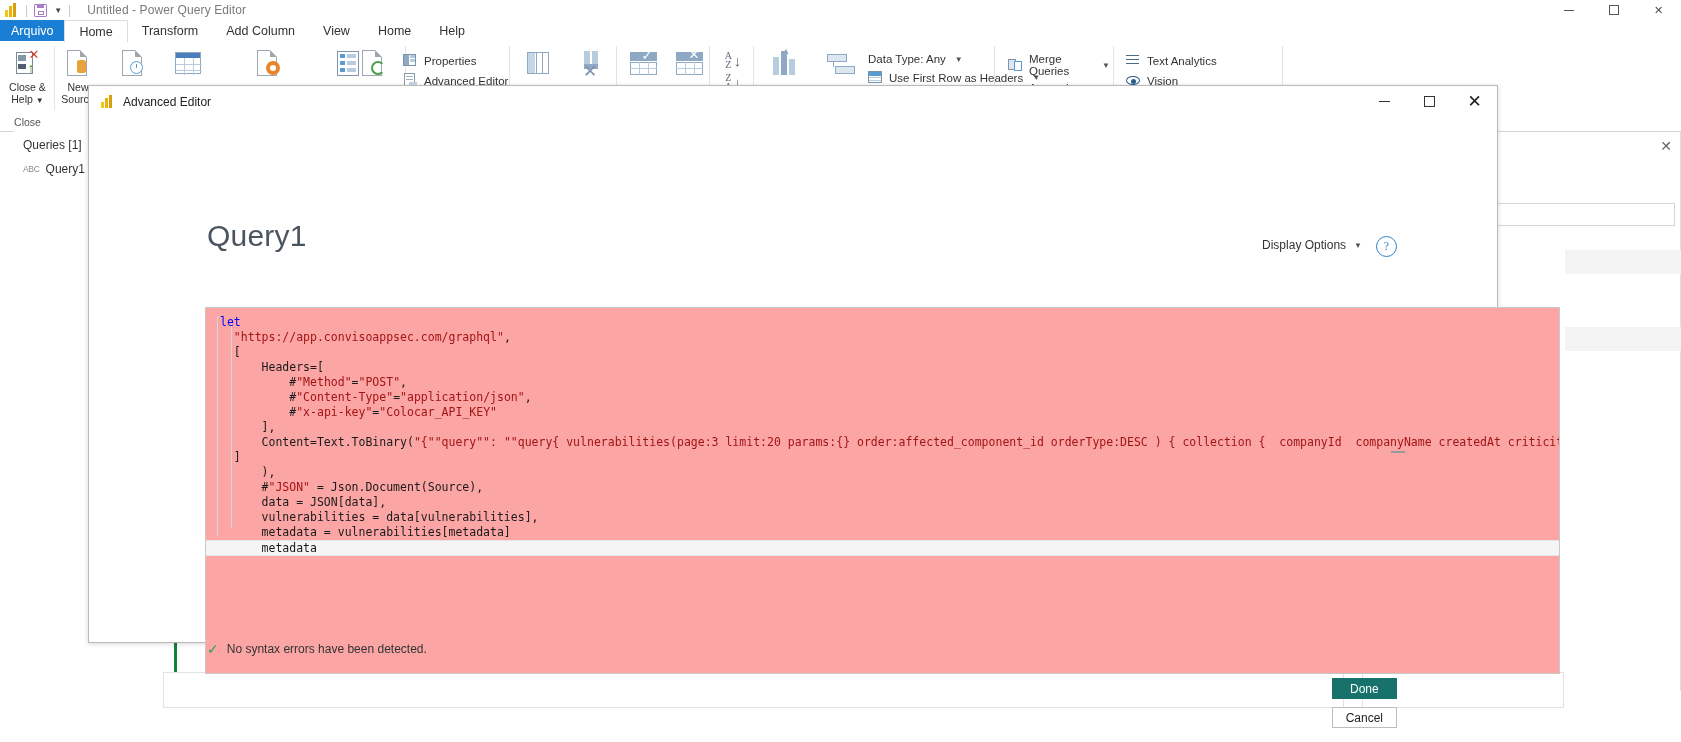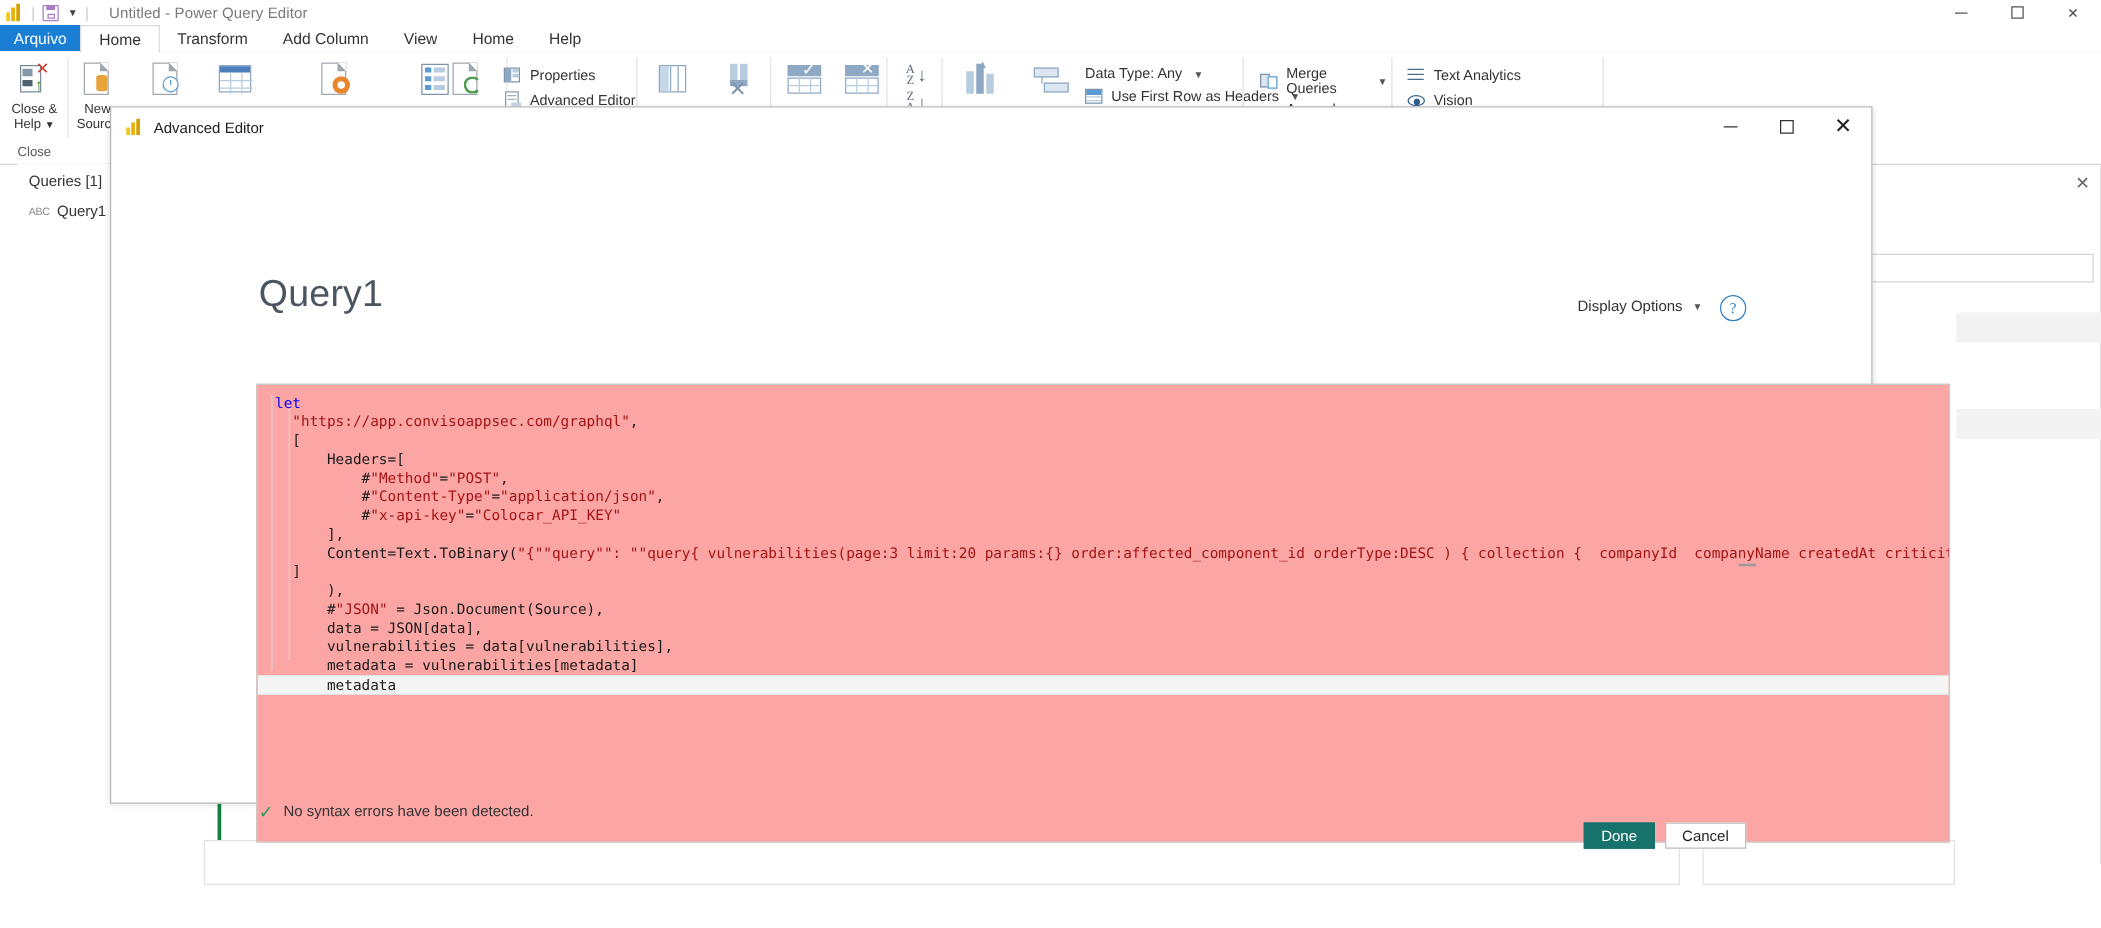--- a/index.html
+++ b/index.html
@@ -157,21 +157,21 @@
   .str { color:#a31515; }
   .pun { color:#1a1a1a; }
   .hthumb { position:absolute; left:1185px; top:143px; width:14px; height:2px; background:#9a9a9a; }
 
   .status-row {
     position:absolute; left:118px; top:556px; display:flex; align-items:center; gap:8px;
     font-size:12px; color:#333;
   }
   .chk { color:#2e9e5b; font-size:14px; line-height:14px; }
 
-  .dlg-buttons { position:absolute; right:100px; top:572px; display:flex; gap:8px; }
+  .dlg-buttons { position:absolute; right:100px; top:592px; display:flex; gap:8px;flex-direction:column; }
   .btn {
     font-size:12px; height:21px; min-width:55px; padding:0 13px;
     display:flex; align-items:center; justify-content:center;
     box-sizing:border-box; border:1px solid #bdbdbd; background:#fff; color:#222;
   }
   .btn.primary { background:#16726a; border-color:#16726a; color:#fff; min-width:56px; }
 </style>
 </head>
 <body>
 

